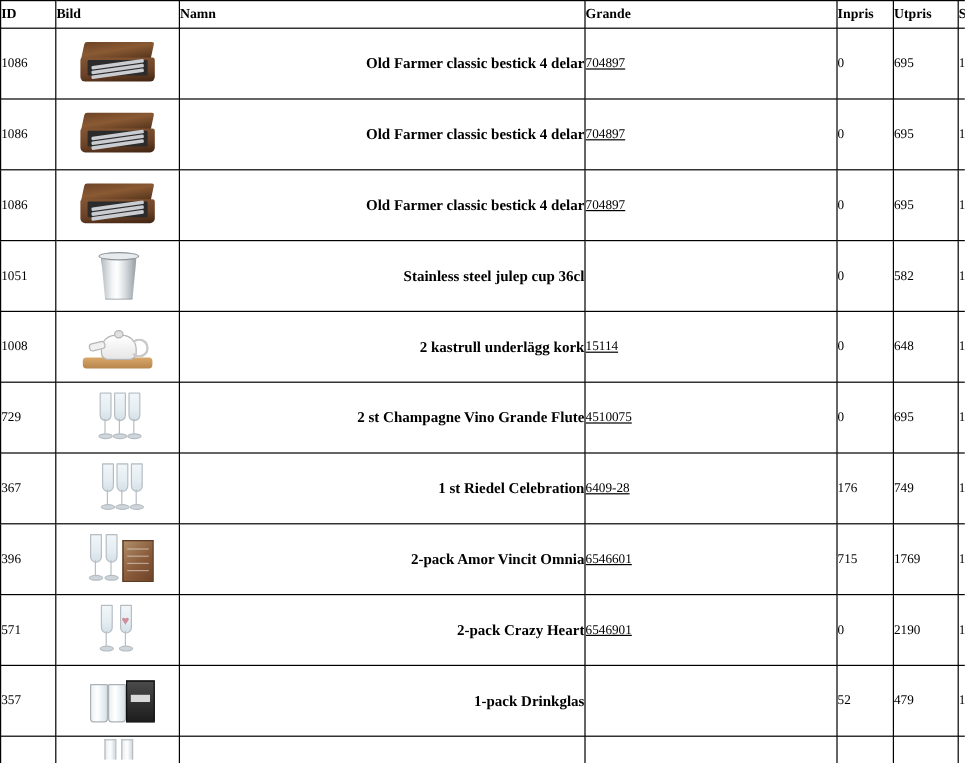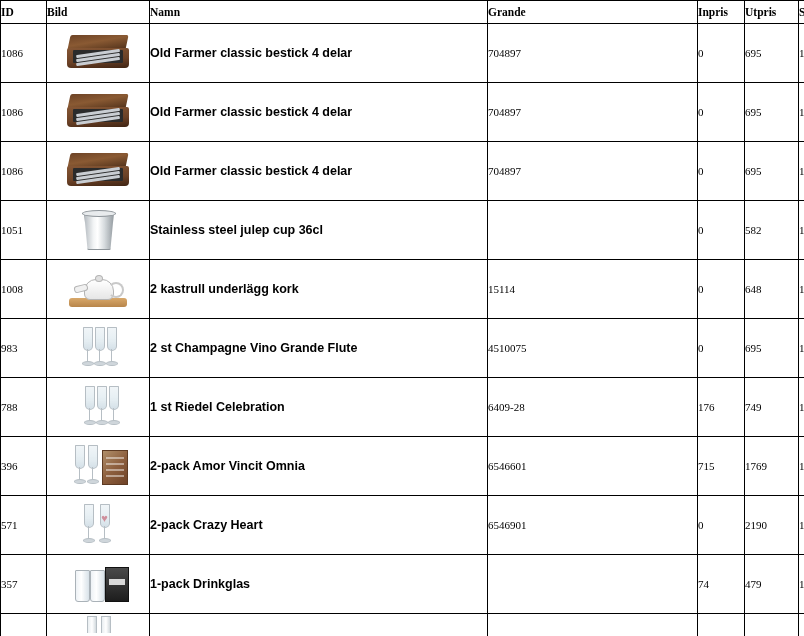--- a/index.html
+++ b/index.html
@@ -56,28 +56,30 @@
   td.cell-id {
     padding: 0 4px;
     font-size: 11px;
     vertical-align: middle;
   }
   td.cell-bild {
     text-align: center;
     vertical-align: middle;
   }
   td.cell-namn {
-    font-family: Liberation Sans, sans-serif;
+    font-family: Liberation Serif, serif;
     font-weight: bold;
     font-size: 12.5px;
     padding: 0 0 0 18px;
+    text-align: right;
   }
   td.cell-artnr {
     padding: 0 4px;
     font-size: 11px;
+    text-decoration: underline;
   }
   td.cell-num {
     padding: 0 4px;
     font-size: 11px;
   }
 
   .thumb {
     display: inline-block;
     position: relative;
     width: 66px;
@@ -373,21 +375,21 @@
           </span>
         </td>
         <td class="cell-namn">2 kastrull underlägg kork</td>
         <td class="cell-artnr">15114</td>
         <td class="cell-num">0</td>
         <td class="cell-num">648</td>
         <td class="cell-num">1</td>
       </tr>
 
       <tr>
-        <td class="cell-id">983</td>
+        <td class="cell-id">729</td>
         <td class="cell-bild">
           <span class="thumb">
             <span class="flutes">
               <span class="flute" style="left:16px;">
                   <span class="bowl"></span>
                   <span class="stem"></span>
                   <span class="foot"></span>
                 </span>
               <span class="flute" style="left:28px;">
                   <span class="bowl"></span>
@@ -403,21 +405,21 @@
           </span>
         </td>
         <td class="cell-namn">2 st Champagne Vino Grande Flute</td>
         <td class="cell-artnr">4510075</td>
         <td class="cell-num">0</td>
         <td class="cell-num">695</td>
         <td class="cell-num">1</td>
       </tr>
 
       <tr>
-        <td class="cell-id">788</td>
+        <td class="cell-id">367</td>
         <td class="cell-bild">
           <span class="thumb">
             <span class="flutes">
               <span class="flute" style="left:18px;">
                   <span class="bowl"></span>
                   <span class="stem"></span>
                   <span class="foot"></span>
                 </span>
               <span class="flute" style="left:30px;">
                   <span class="bowl"></span>
@@ -502,21 +504,21 @@
           <span class="thumb drink">
             <span class="tumb t1"></span>
             <span class="tumb t2"></span>
             <span class="gbox">
                 <span class="strip"></span>
               </span>
           </span>
         </td>
         <td class="cell-namn">1-pack Drinkglas</td>
         <td class="cell-artnr"></td>
-        <td class="cell-num">74</td>
+        <td class="cell-num">52</td>
         <td class="cell-num">479</td>
         <td class="cell-num">1</td>
       </tr>
 
       <tr class="partial">
         <td class="cell-id"></td>
         <td class="cell-bild">
           <span class="thumb partial-sliver">
             <span class="p1"></span><span class="p2"></span>
           </span>

